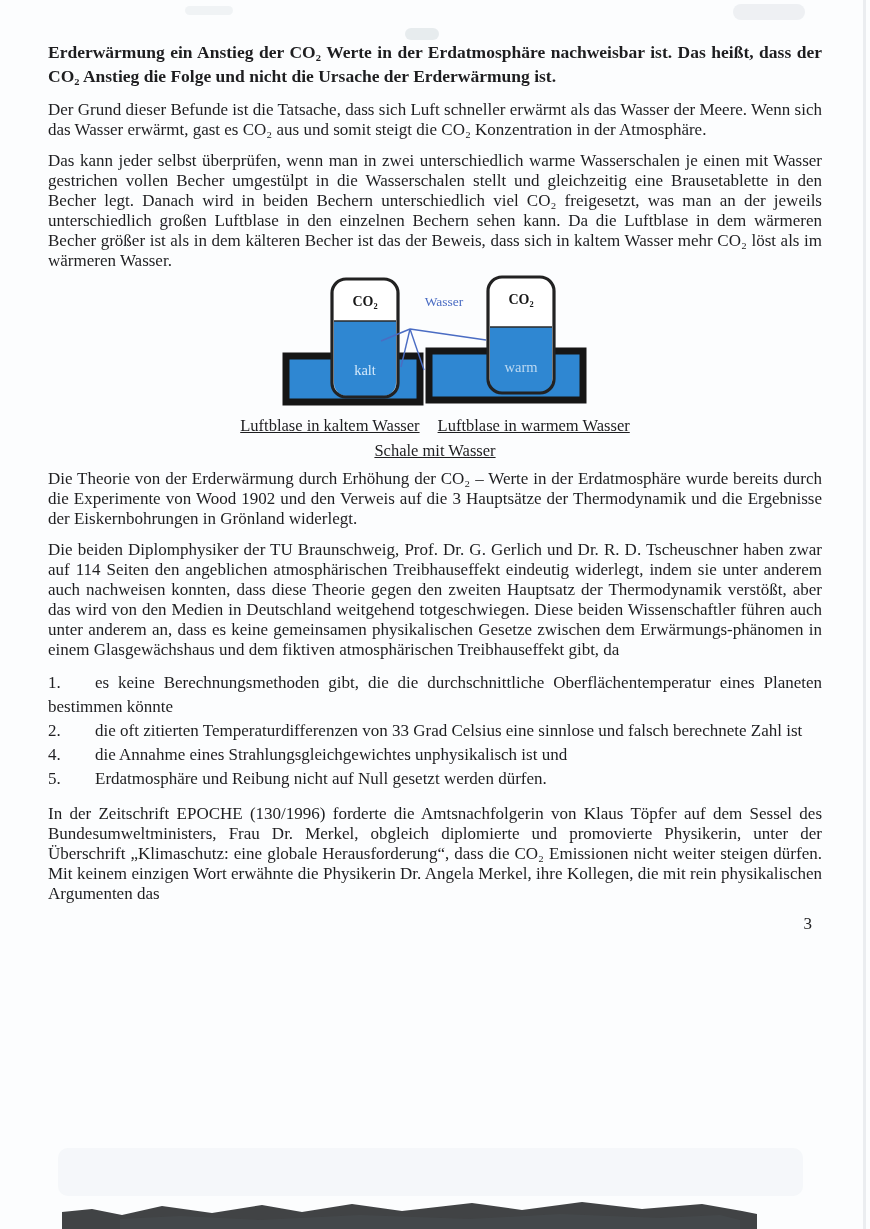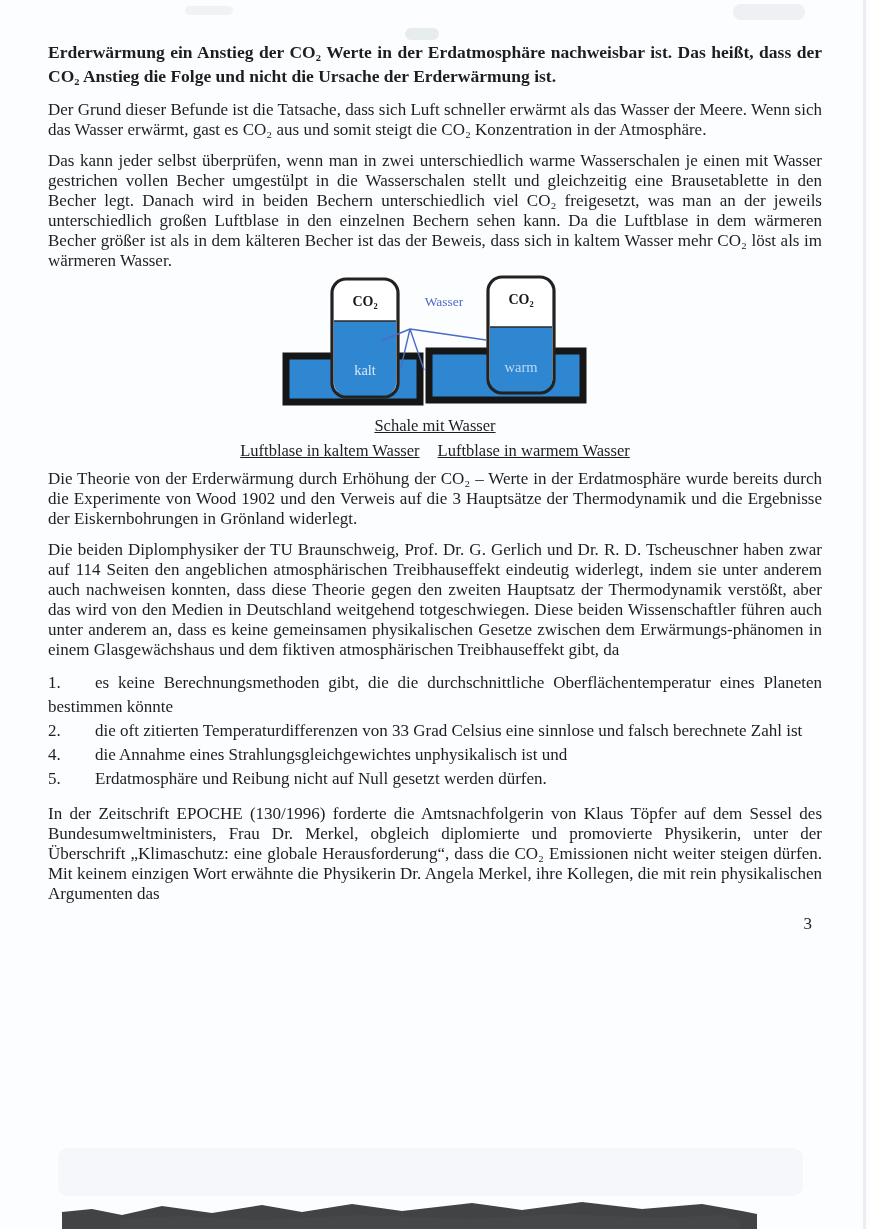--- a/index.html
+++ b/index.html
@@ -106,24 +106,24 @@
 
         <g stroke="#4a6cc3" stroke-width="1.4">
           <line x1="130" y1="54" x2="101" y2="66"></line>
           <line x1="130" y1="54" x2="121" y2="92"></line>
           <line x1="130" y1="54" x2="144" y2="95"></line>
           <line x1="130" y1="54" x2="206" y2="65"></line>
         </g>
         <text x="164" y="31" font-size="13.5" text-anchor="middle" fill="#4a6cc3">Wasser</text>
       </svg>
 
-      <div class="caption-line">Schale mit Wasser</div>
       <div class="caption-line">
         <span class="cap">Luftblase in kaltem Wasser</span><span class="cap">Luftblase in warmem Wasser</span>
       </div>
+      <div class="caption-line">Schale mit Wasser</div>
     </div>
 
     <div class="para">Die Theorie von der Erderwärmung durch Erhöhung der CO₂ – Werte in der Erdatmosphäre wurde bereits durch die Experimente von Wood 1902 und den Verweis auf die 3 Hauptsätze der Thermodynamik und die Ergebnisse der Eiskernbohrungen in Grönland widerlegt.</div>
 
     <div class="para">Die beiden Diplomphysiker der TU Braunschweig, Prof. Dr. G. Gerlich und Dr. R. D. Tscheuschner haben zwar auf 114 Seiten den angeblichen atmosphärischen Treibhauseffekt eindeutig widerlegt, indem sie unter anderem auch nachweisen konnten, dass diese Theorie gegen den zweiten Hauptsatz der Thermodynamik verstößt, aber das wird von den Medien in Deutschland weitgehend totgeschwiegen. Diese beiden Wissenschaftler führen auch unter anderem an, dass es keine gemeinsamen physikalischen Gesetze zwischen dem Erwärmungs-phänomen in einem Glasgewächshaus und dem fiktiven atmosphärischen Treibhauseffekt gibt, da</div>
 
     <div class="numbered-list">
       <div class="list-item"><span class="num">1.</span><span>es keine Berechnungsmethoden gibt, die die durchschnittliche Oberflächentemperatur eines Planeten bestimmen könnte</span></div>
       <div class="list-item"><span class="num">2.</span><span>die oft zitierten Temperaturdifferenzen von 33 Grad Celsius eine sinnlose und falsch berechnete Zahl ist</span></div>
       <div class="list-item"><span class="num">4.</span><span>die Annahme eines Strahlungsgleichgewichtes unphysikalisch ist und</span></div>

